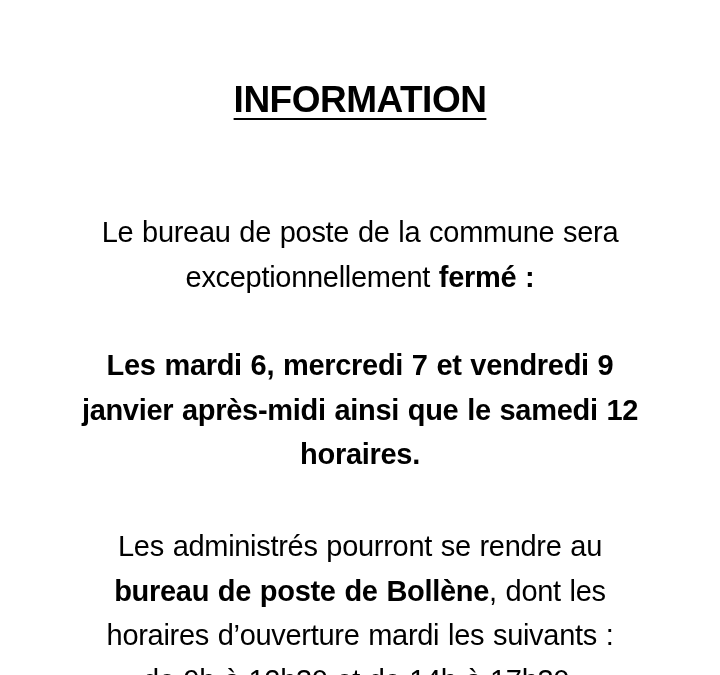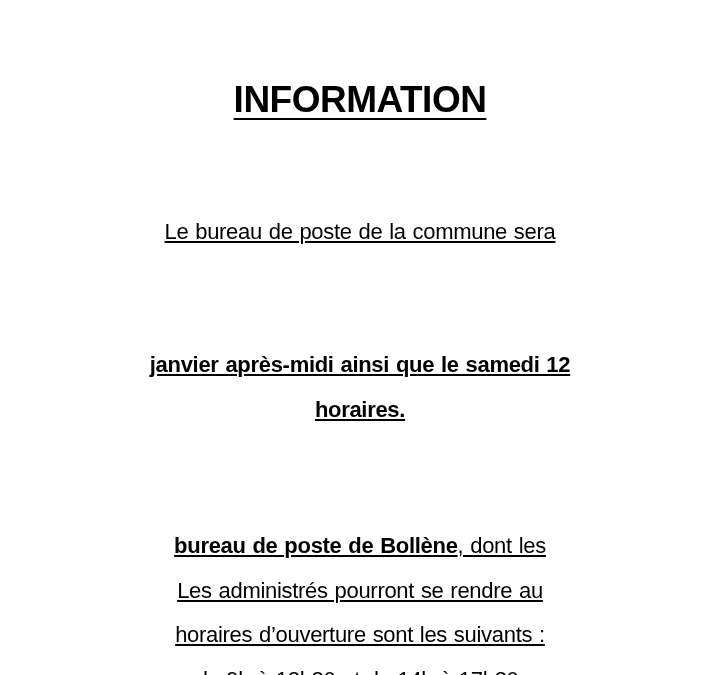--- a/index.html
+++ b/index.html
@@ -34,48 +34,49 @@
     }
     .title span {
       text-decoration: underline;
       text-decoration-thickness: 2px;
       text-underline-offset: 6px;
     }
     .para {
       position: absolute;
       left: 0; right: 0;
       margin: 0;
-      font-size: 22px;
+      font-size: 29px;
       line-height: 44.5px;
       letter-spacing: -0.3px;
       word-spacing: 1px;
-      text-decoration: underline;
     }
     .para .line { display: block; white-space: nowrap; }
     .p1 { top: 210px; }
     .p2 { top: 343px; font-weight: bold; }
     .p3 { top: 524px; }
     b { font-weight: bold; }
   </style>
 </head>
 <body>
 
 <div class="page">
   <h1 class="title">
     <span>INFORMATION</span>
   </h1>
 
   <p class="para p1">
     <span class="line">Le bureau de poste de la commune sera</span>
+    <span class="line"><span>exceptionnellement </span><b>fermé :</b></span>
   </p>
 
   <p class="para p2">
+    <span class="line">Les mardi 6, mercredi 7 et vendredi 9</span>
     <span class="line">janvier après-midi ainsi que le samedi 12</span>
     <span class="line">horaires.</span>
   </p>
 
   <p class="para p3">
+    <span class="line">Les administrés pourront se rendre au</span>
     <span class="line"><b>bureau de poste de Bollène</b><span>, dont les</span></span>
-    <span class="line">Les administrés pourront se rendre au</span>
-    <span class="line">horaires d’ouverture sont les suivants :</span>
+    <span class="line">horaires d’ouverture mardi les suivants :</span>
     <span class="line">de 9h à 12h30 et de 14h à 17h30.</span>
   </p>
 </div>
 
 </body></html>

